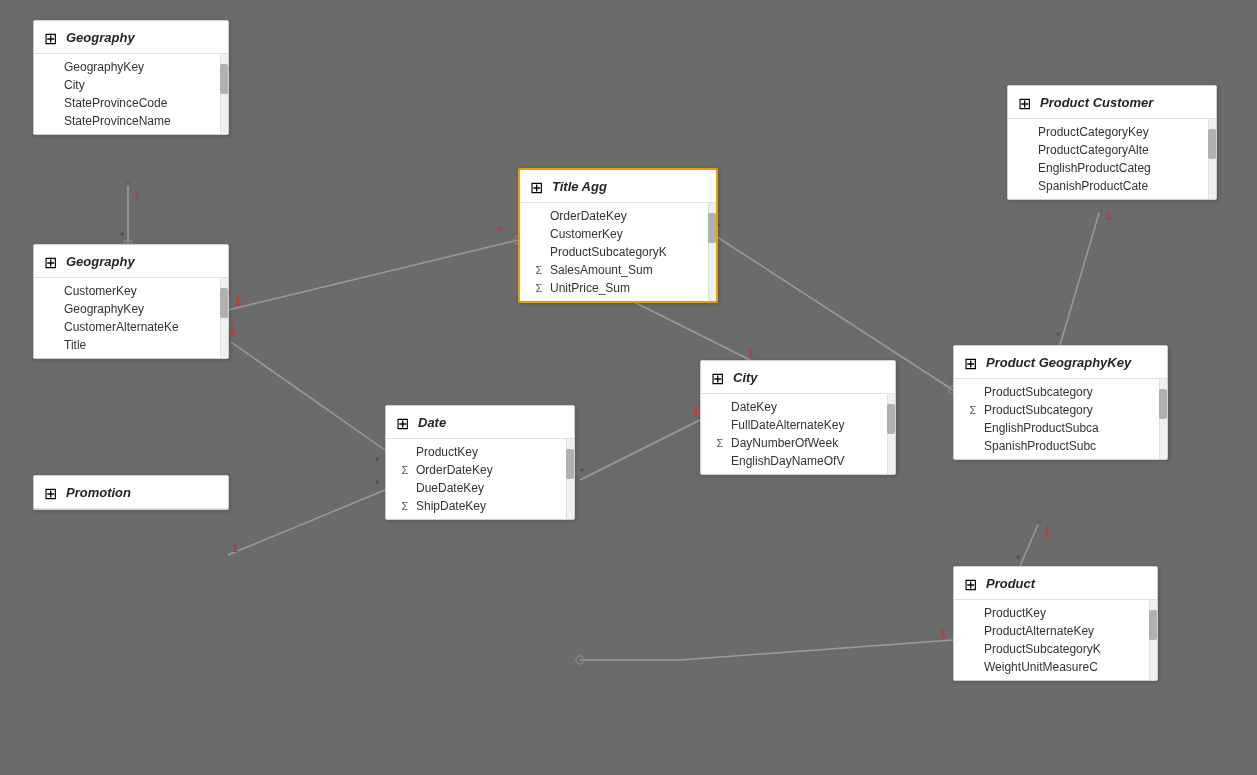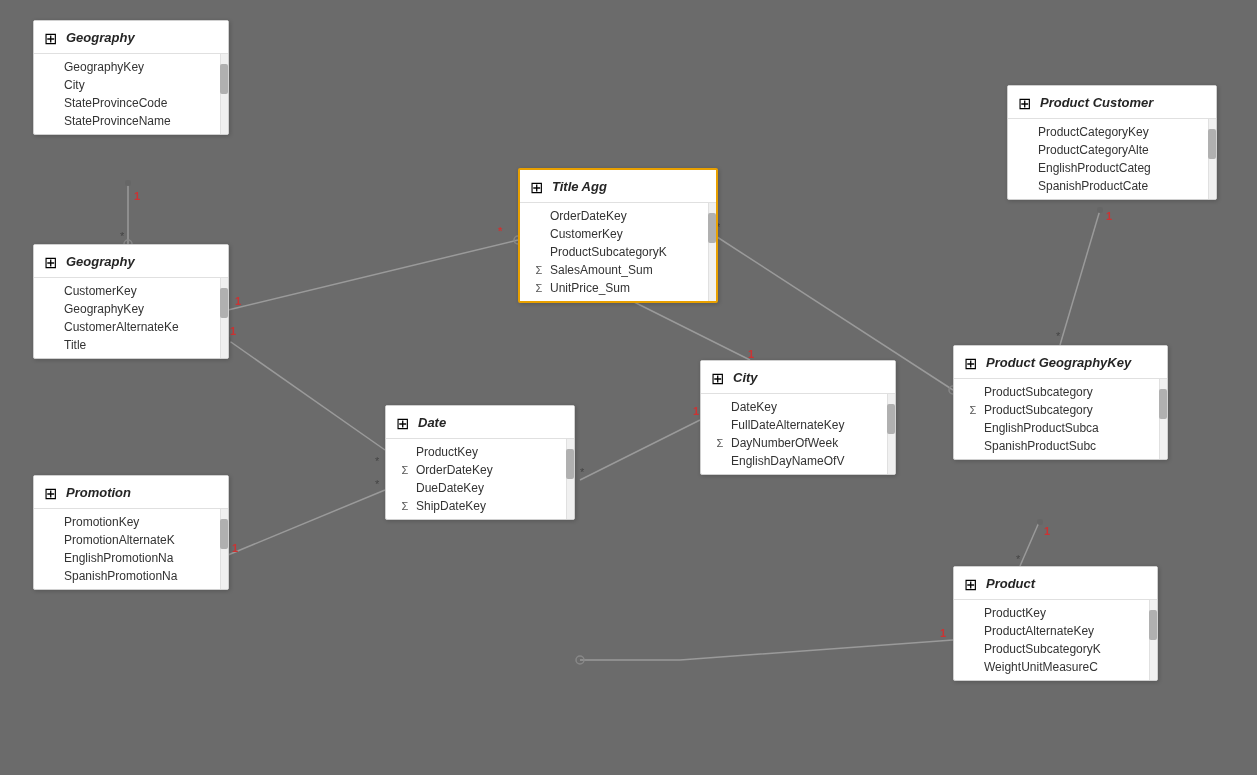--- a/index.html
+++ b/index.html
@@ -216,29 +216,20 @@
           <div class="scrollbar-thumb"></div>
         </div>
     </div>
   </div>
 
   <div class="table-card" style="left:33px; top:475px; width:196px;">
     <div class="table-header">
       <span class="table-icon">⊞</span>
       <span class="table-title">Promotion</span>
     </div>
-    <div class="table-body">
-      <div class="field-row"><span class="field-icon"></span>PromotionKey</div>
-      <div class="field-row"><span class="field-icon"></span>PromotionAlternateK</div>
-      <div class="field-row"><span class="field-icon"></span>EnglishPromotionNa</div>
-      <div class="field-row"><span class="field-icon"></span>SpanishPromotionNa</div>
-      <div class="scrollbar">
-          <div class="scrollbar-thumb"></div>
-        </div>
-    </div>
   </div>
 
   <div class="table-card" style="left:385px; top:405px; width:190px;">
     <div class="table-header">
       <span class="table-icon">⊞</span>
       <span class="table-title">Date</span>
     </div>
     <div class="table-body">
       <div class="field-row"><span class="field-icon"></span>ProductKey</div>
       <div class="field-row"><span class="field-icon">Σ</span>OrderDateKey</div>

